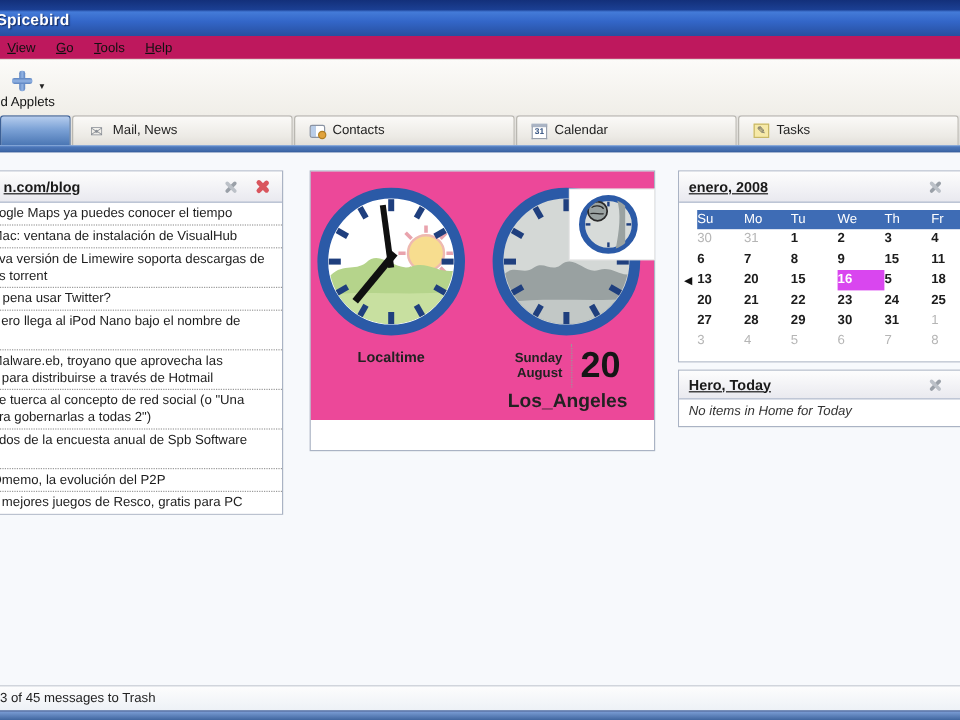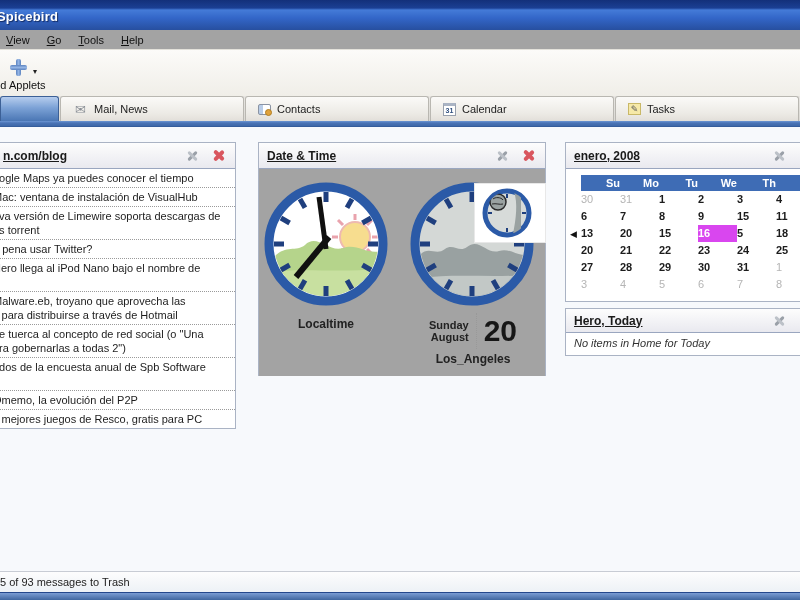--- a/index.html
+++ b/index.html
@@ -12,21 +12,21 @@
   .titlebar{
     position:absolute; left:0; top:0; width:800px; height:30px;
     background:linear-gradient(180deg,#13307a 0px,#1b3f93 8px,#447bd8 10px,#3366c8 18px,#274f9f 30px);
     display:flex; align-items:flex-end;
   }
   .title-text{ color:#fff; font-weight:bold; font-size:13px; margin:0 0 6px -3px;
     text-shadow:1px 1px 1px #122a60; letter-spacing:.2px;}
   
   .menubar{
     position:absolute; left:0; top:30px; width:800px; height:20px;
-    background:#a3a3a3; border-bottom:1px solid #e3e1da;
+    background:#be185d; border-bottom:1px solid #e3e1da;
     display:flex; align-items:center; font-size:11px; color:#111;
   }
   .menu-item{ display:inline-block; padding:2px 11px 2px 6px; cursor:default;}
   .menu-item::first-letter{ text-decoration:underline; }
   
   .toolbar{
     position:absolute; left:0; top:50px; width:800px; height:46px;
     background:linear-gradient(180deg,#fcfbf9,#f0eee8);
   }
   .tb-btn{ position:absolute; left:-14px; top:3px; width:74px; height:41px;
@@ -84,42 +84,42 @@
   .close-icon::after{ transform:rotate(-45deg);}
   
   .blog{ left:-12px; top:142px; width:248px;}
   .blog .w-head{ padding-left:14px;}
   .blog-list{ background:#fff;}
   .blog-item{ padding:2px 4px; font-size:11px; line-height:14px; color:#1d1d1d; cursor:pointer;}
   .blog-item:not(:last-child){ border-bottom:1px dotted #9a9a9a;}
   .bl2:empty{ display:none;}
   
   .datetime{ left:258px; top:142px; width:288px; height:234px;}
-  .dt-body{ position:relative; height:207px; background:#a3a3a3;}
+  .dt-body{ position:relative; height:207px; background:#ec4899;}
   .clock-svg{ position:absolute;}
   .clock1{ left:4px; top:12px;}
   .clock2{ left:150px; top:12px;}
   .inset-square{ position:absolute; left:216px; top:15px; width:70px; height:58px;
     background:#fff; box-shadow:0 0 0 1px #e8e8e8;}
   .inset-square svg{ position:absolute; left:6px; top:3px;}
   .local-label{ position:absolute; left:4px; top:148px; width:126px; text-align:center;
     font-weight:bold; font-size:12px; color:#222;}
   .date-block{ position:absolute; left:148px; top:144px; width:132px;}
   .date-row{ display:flex; align-items:center; justify-content:center; gap:7px;}
   .day-month{ text-align:right; font-size:11px; font-weight:bold; line-height:12px; color:#222;}
   .date-div{ border-left:1px dotted #999; height:36px;}
   .big-date{ font-size:30px; font-weight:bold; color:#161616; line-height:34px;}
-  .tz-label{ text-align:center; font-weight:bold; font-size:12px; color:#222; margin-top:3px;}
+  .tz-label{ text-align:center; font-weight:bold; font-size:16px; color:#222; margin-top:3px;}
   
   .calendarw{ left:565px; top:142px; width:258px;}
   .cal-body{ position:relative; background:#fff; padding:6px 0 8px 15px;}
   .cal-prev{ position:absolute; left:4px; top:60px; font-size:9px; color:#111; cursor:pointer;}
   .cal-dayhead{ display:grid; grid-template-columns:repeat(6,39px); background:#3e6cb5;
     height:16px;}
-  .cal-dayhead span{ color:#fff; font-size:11px; font-weight:bold; text-align:right; line-height:16px;}
+  .cal-dayhead span{ color:#fff; font-size:11px; font-weight:normal; text-align:left; line-height:16px;}
   .cal-grid{ display:grid; grid-template-columns:repeat(6,39px);}
   .cal-cell{ height:17px; line-height:17px; text-align:left; font-size:11px;
     font-weight:600; color:#1c1c1c; cursor:pointer;}
   .cal-cell.muted{ color:#b5b5b5; font-weight:400;}
   .cal-cell.sel{ background:#d946ef; color:#fff;}
   
   .homet{ left:565px; top:308px; width:258px;}
   .homet .w-head{ height:24px;}
   .ht-body{ background:#fff; padding:4px 8px 6px 8px; font-size:11px; font-style:italic; color:#333;}
   
@@ -243,27 +243,20 @@
         </div>
 
         <div class="blog-item">
           <div class="bl1">s mejores juegos de Resco, gratis para PC</div>
 
         </div>
       </div>
   </div>
 
   <div class="widget datetime">
-    <div class="w-head">
-      <span class="w-title">Date &amp; Time</span>
-      <span class="w-tools">
-        <span class="wrench-icon"></span>
-        <span class="close-icon"></span>
-      </span>
-    </div>
     <div class="dt-body">
 
       <svg class="clock-svg clock1" width="126" height="126" viewBox="0 0 126 126">
         <defs>
             <clipPath id="c1">
               <circle cx="63" cy="63" r="52"></circle>
             </clipPath>
           </defs>
         <circle cx="63" cy="63" r="57" fill="#ffffff" stroke="#2b5aa7" stroke-width="9"></circle>
         <g clip-path="url(#c1)">
@@ -430,17 +423,17 @@
       <span class="w-title">Hero, Today</span>
       <span class="w-tools">
         <span class="wrench-icon"></span>
         <span class="close-icon"></span>
       </span>
     </div>
     <div class="ht-body">No items in Home for Today</div>
   </div>
 
   <div class="statusbar">
-    <span class="status-text">5 of 93 messages to Trash</span>
+    <span class="status-text">3 of 45 messages to Trash</span>
   </div>
   <div class="bottomstrip"></div>
 
 </div>
 
 </body></html>

